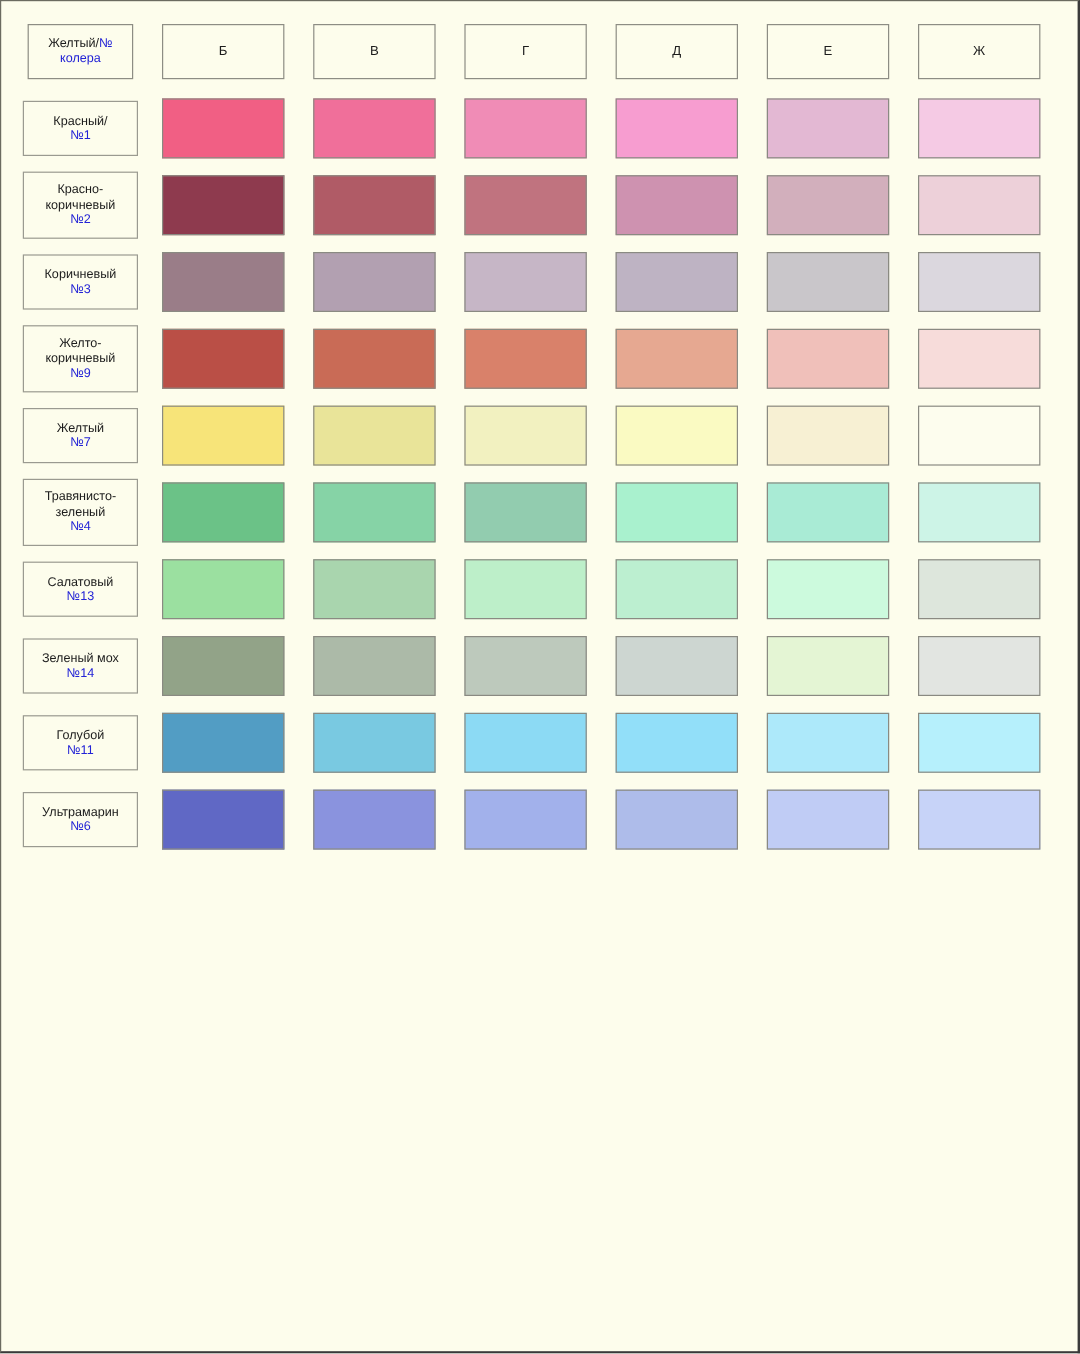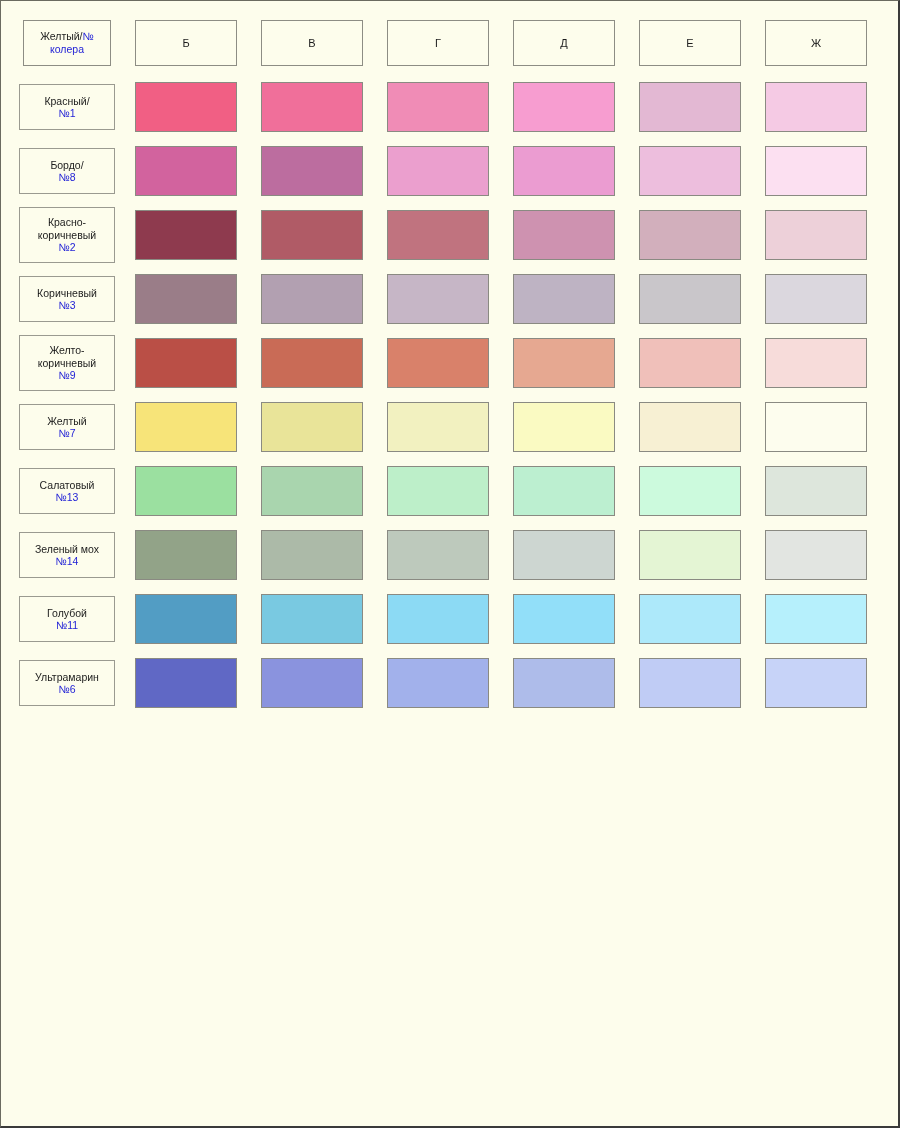--- a/index.html
+++ b/index.html
@@ -172,46 +172,20 @@
             </td>
             <td class="swatch-cell">
               <div class="swatch" style="background-color: rgb(227, 184, 211);"></div>
             </td>
             <td class="swatch-cell">
               <div class="swatch" style="background-color: rgb(245, 202, 228);"></div>
             </td>
           </tr>
           <tr>
             <td class="label-cell">
-              <div class="label-box">
-                <span class="label-name">Бордо/</span>
-                <span class="label-num">№8</span>
-              </div>
-            </td>
-            <td class="swatch-cell">
-              <div class="swatch" style="background-color: rgb(210, 99, 158);"></div>
-            </td>
-            <td class="swatch-cell">
-              <div class="swatch" style="background-color: rgb(188, 109, 159);"></div>
-            </td>
-            <td class="swatch-cell">
-              <div class="swatch" style="background-color: rgb(235, 159, 206);"></div>
-            </td>
-            <td class="swatch-cell">
-              <div class="swatch" style="background-color: rgb(235, 156, 209);"></div>
-            </td>
-            <td class="swatch-cell">
-              <div class="swatch" style="background-color: rgb(237, 190, 221);"></div>
-            </td>
-            <td class="swatch-cell">
-              <div class="swatch" style="background-color: rgb(252, 224, 241);"></div>
-            </td>
-          </tr>
-          <tr>
-            <td class="label-cell">
               <div class="label-box tall">
                 <span class="label-name">Красно-
 коричневый</span>
                 <span class="label-num">№2</span>
               </div>
             </td>
             <td class="swatch-cell">
               <div class="swatch" style="background-color: rgb(142, 58, 78);"></div>
             </td>
             <td class="swatch-cell">
@@ -300,20 +274,47 @@
               <div class="swatch" style="background-color: rgb(242, 241, 192);"></div>
             </td>
             <td class="swatch-cell">
               <div class="swatch" style="background-color: rgb(250, 250, 194);"></div>
             </td>
             <td class="swatch-cell">
               <div class="swatch" style="background-color: rgb(247, 240, 211);"></div>
             </td>
             <td class="swatch-cell">
               <div class="swatch" style="background-color: rgb(253, 253, 238);"></div>
+            </td>
+          </tr>
+          <tr>
+            <td class="label-cell">
+              <div class="label-box tall">
+                <span class="label-name">Травянисто-
+зеленый</span>
+                <span class="label-num">№4</span>
+              </div>
+            </td>
+            <td class="swatch-cell">
+              <div class="swatch" style="background-color: rgb(107, 194, 135);"></div>
+            </td>
+            <td class="swatch-cell">
+              <div class="swatch" style="background-color: rgb(134, 211, 166);"></div>
+            </td>
+            <td class="swatch-cell">
+              <div class="swatch" style="background-color: rgb(146, 204, 175);"></div>
+            </td>
+            <td class="swatch-cell">
+              <div class="swatch" style="background-color: rgb(169, 241, 206);"></div>
+            </td>
+            <td class="swatch-cell">
+              <div class="swatch" style="background-color: rgb(169, 235, 213);"></div>
+            </td>
+            <td class="swatch-cell">
+              <div class="swatch" style="background-color: rgb(205, 244, 231);"></div>
             </td>
           </tr>
           <tr>
             <td class="label-cell">
               <div class="label-box">
                 <span class="label-name">Салатовый</span>
                 <span class="label-num">№13</span>
               </div>
             </td>
             <td class="swatch-cell">

